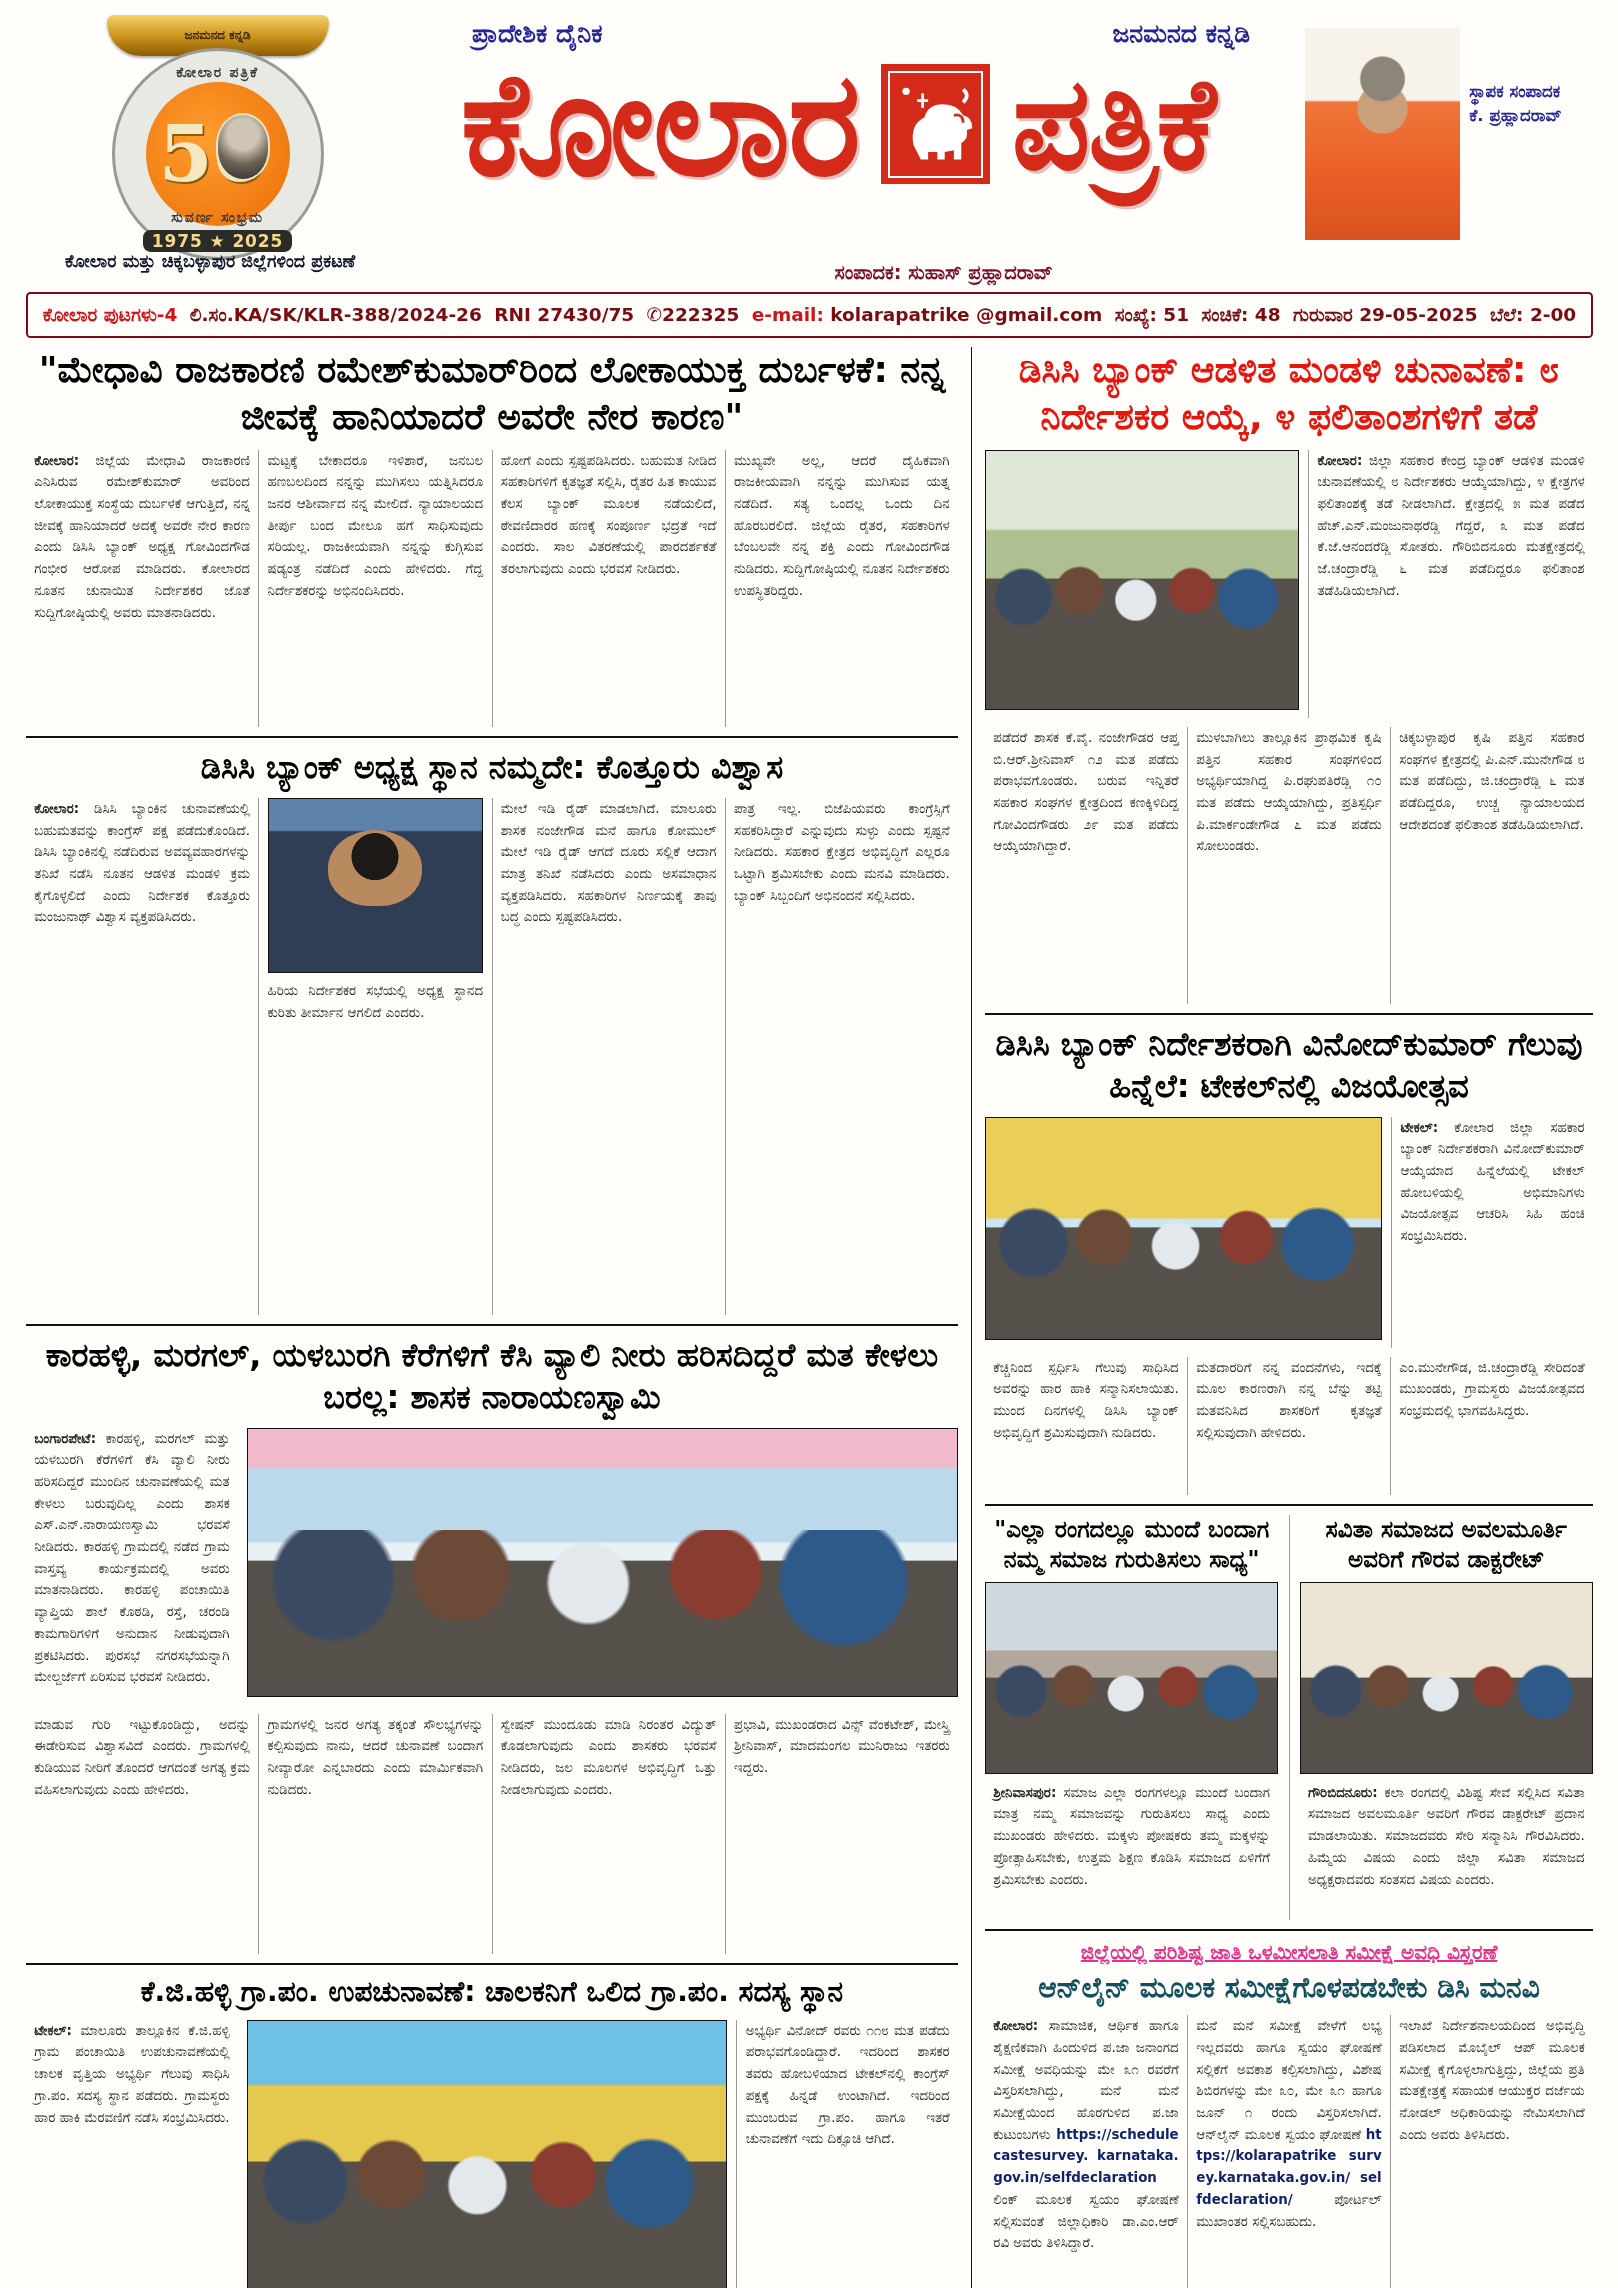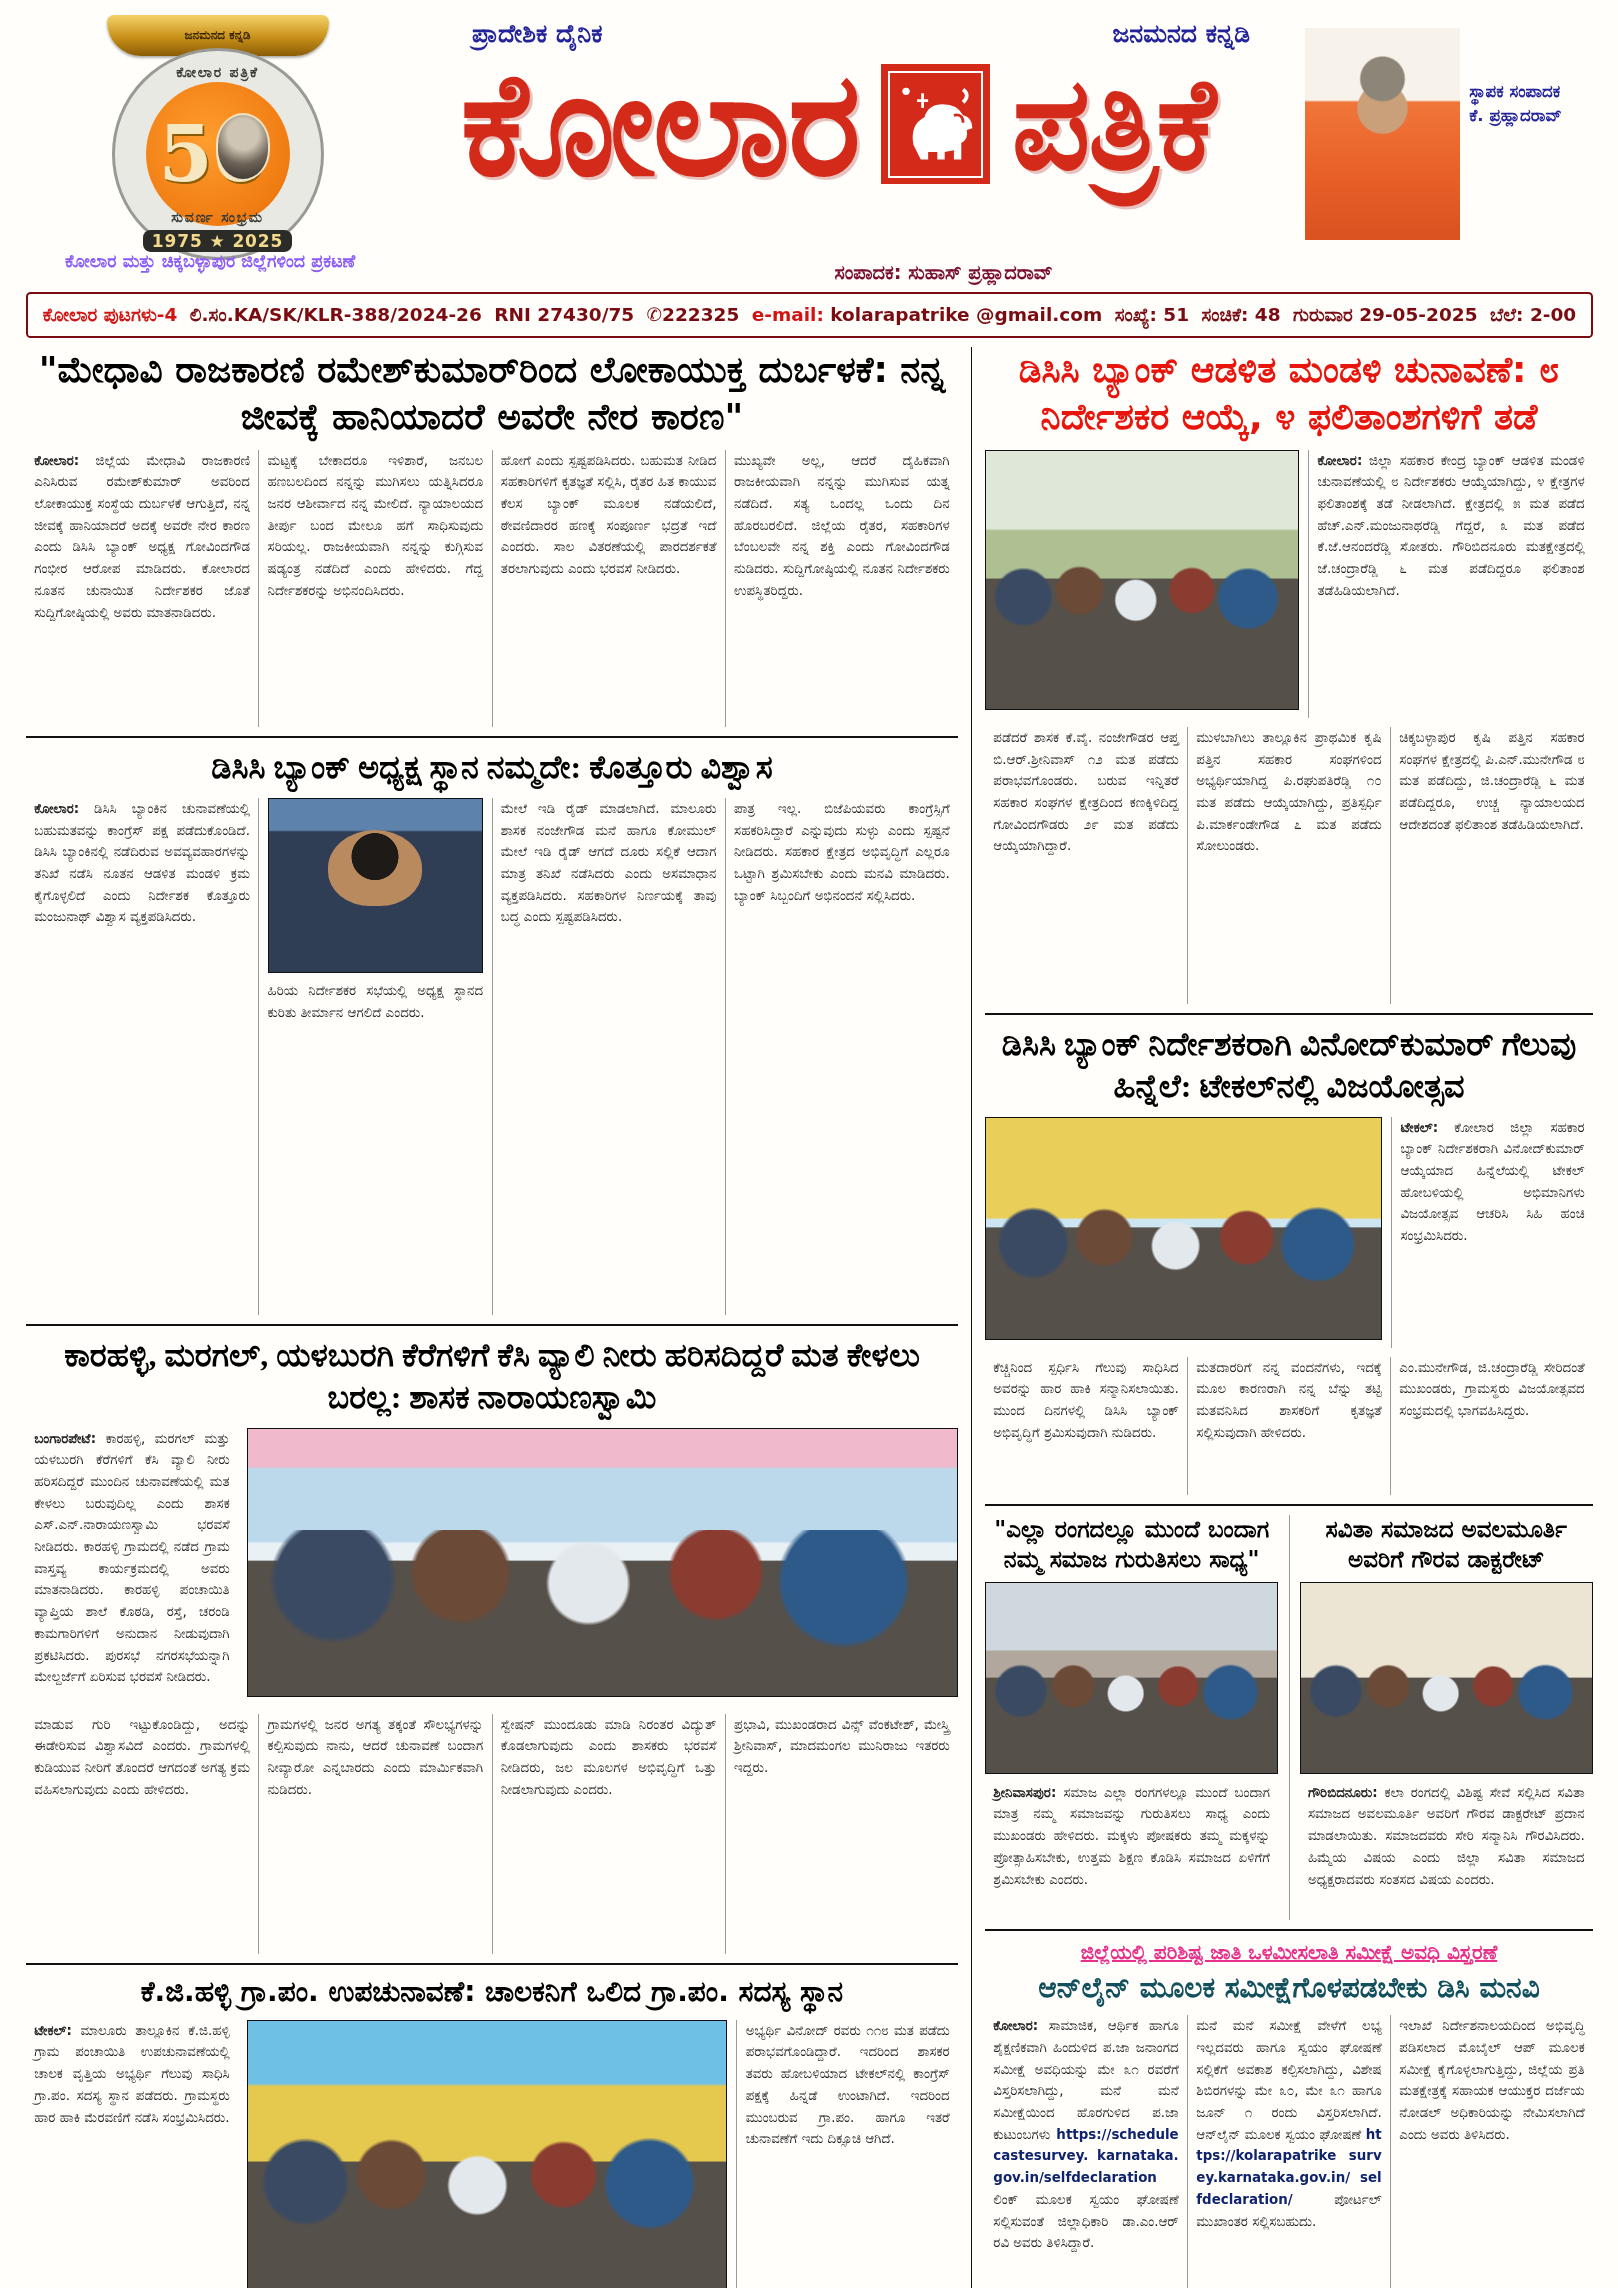--- a/index.html
+++ b/index.html
@@ -46,36 +46,36 @@
   .seal { width:109px; height:120px; background:#d42a1a; border:3.7px solid #d42a1a; padding:3.7px; flex:0 0 auto; }
   .seal-inner { width:100%; height:100%; border:2.8px solid #fff; display:flex; align-items:center; justify-content:center; }
   .mh-right { flex:0 0 auto; width:277px; display:flex; margin-top:22px; }
   .founder-photo { width:155px; height:212px;
     background:
       radial-gradient(circle at 50% 24%, #8c8578 0 12%, transparent 13%),
       radial-gradient(circle at 50% 38%, #caa07a 0 16%, transparent 17%),
       linear-gradient(180deg,#f7f2ea 0 34%, #f0763a 35%, #e85f28 70%, #d9521f 100%); }
   .founder-txt { margin:52px 0 0 9.2px; color:#23239a; font-size:16.6px; font-weight:bold; line-height:1.5; }
   .mh-bottomline { position:absolute; left:65px; right:37px; bottom:3.7px; display:flex; }
-  .pubs { color:#8b5cf6; font-size:17.5px; font-weight:bold; width:517px; }
+  .pubs { color:#0f172a; font-size:17.5px; font-weight:bold; width:517px; }
   .editor { color:#7a1030; font-size:19.4px; font-weight:bold; flex:1; text-align:center; margin-right:277px;margin-top:10px; }
   
   .infobar {
     margin:3.7px 26px 0; border:2.8px solid #7a0b10; border-radius:4.6px; height:46px;
     display:flex; align-items:center; justify-content:space-between; padding:0 14.8px;
     font-size:18.5px; font-weight:bold; color:#7a0b10; white-space:nowrap;
   }
   .infobar .hot { color:#d01414; }
   
   .content { display:flex; padding:9.2px 26px 0; gap:0; }
   .macro-left { width:945px; padding-right:13px; }
   .macro-right { width:622px; border-left:1.8px solid #111; padding-left:13px; }
   .headline { font-weight:bold; color:#000; text-align:center; line-height:1.3; }
   .h-xl { font-size:36px; }
-  .h-lg { font-size:32px;font-family:Liberation Serif, serif; }
+  .h-lg { font-size:32px; }
   .h-md { font-size:28px; }
   .h-sm { font-size:23px; }
   .h-red { color:#e8150d; }
   .h-teal { color:#12505e; }
   .kicker { color:#e8308a; font-size:20px; font-weight:bold; text-align:center; text-decoration:underline; margin-bottom:5.5px; }
   .rule { border-top:2.8px solid #111; margin:9.2px 0; }
   .cols { display:flex; margin-top:9.2px; }
   .col { flex:1; padding:0 8.3px; font-size:13.4px; line-height:1.62; text-align:justify; color:#222; border-left:0.9px solid #999; }
   .col:first-child { border-left:none; }
   .dateline { font-weight:bold; }

